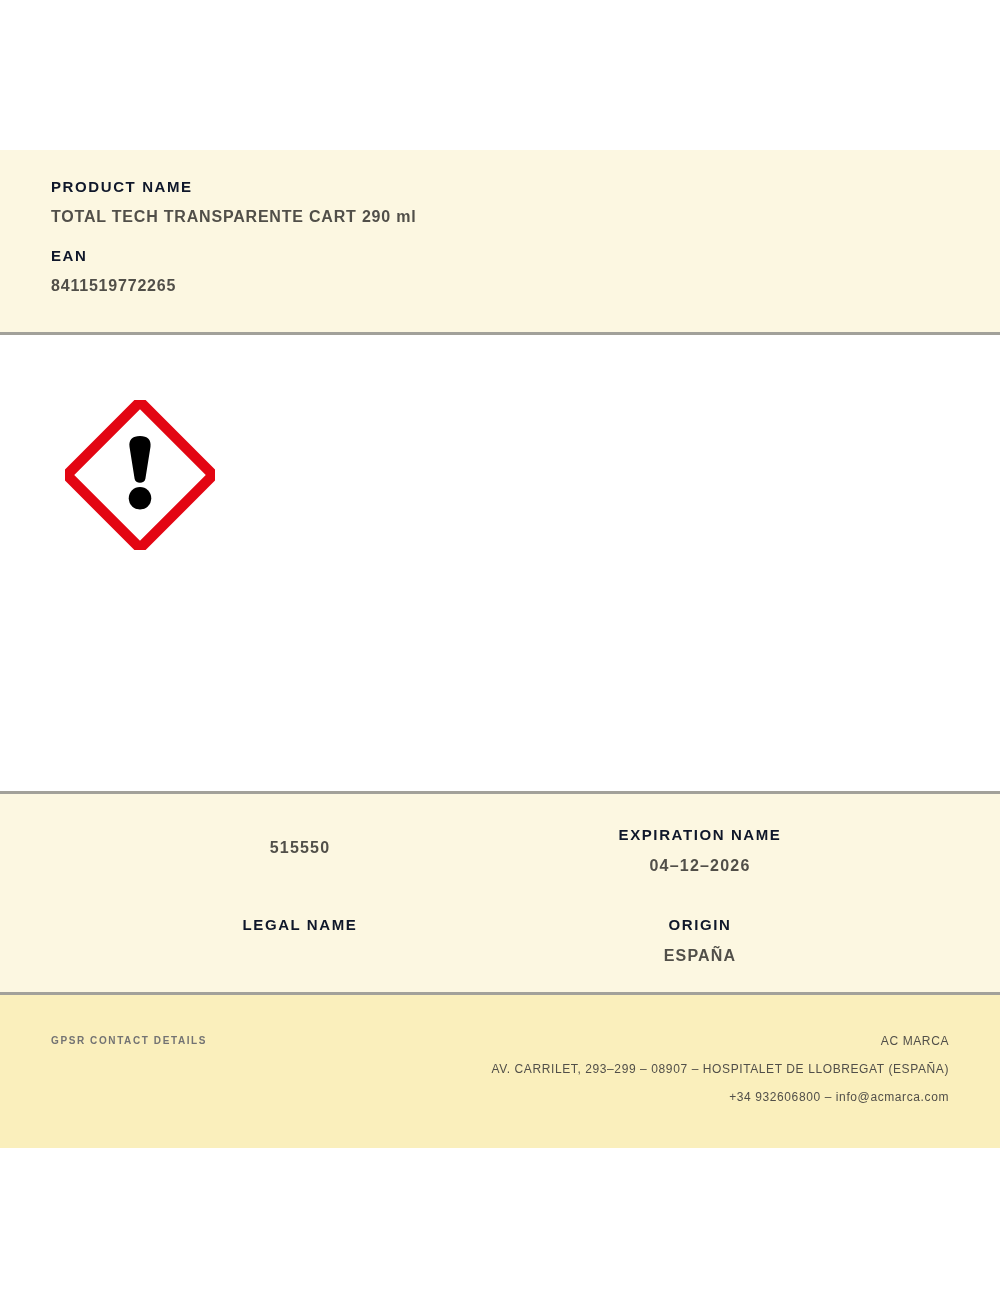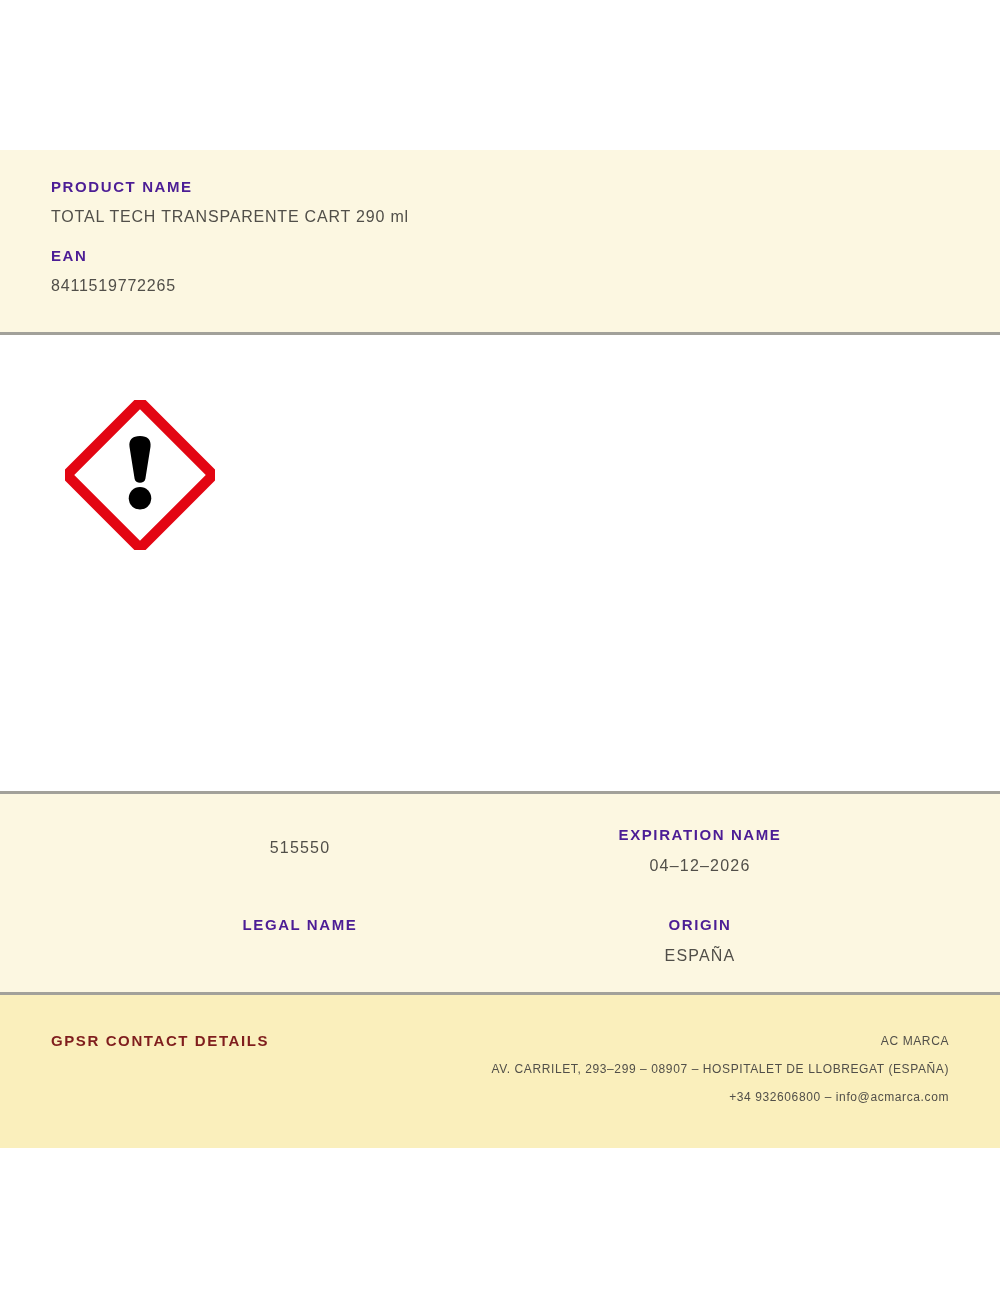--- a/index.html
+++ b/index.html
@@ -18,26 +18,26 @@
     top: 150px; left: 0; right: 0;
     height: 185px;
     background: #FCF7E1;
     border-bottom: 3px solid #A2A19A;
     padding: 28px 51px 0 51px;
   }
   .field-label {
     font-size: 15px;
     font-weight: bold;
     letter-spacing: 1.6px;
-    color: #4c1d95;
+    color: #0f172a;
     line-height: 18px;
   }
   .field-value {
     font-size: 16px;
-    font-weight: normal;
+    font-weight: bold;
     letter-spacing: 0.8px;
     color: #514F49;
     line-height: 20px;
     margin-top: 11px;
   }
   .field-gap { margin-top: 20px; }
 
   
   .pictogram {
     position: absolute;
@@ -71,24 +71,24 @@
     background: #FAEFBC;
     border-top: 3px solid #A2A19A;
     padding: 37px 51px 0 51px;
   }
   .contact-row {
     display: flex;
     justify-content: space-between;
     align-items: flex-start;
   }
   .contact-title {
-    font-size: 15px;
+    font-size: 10px;
     font-weight: bold;
     letter-spacing: 1.6px;
-    color: #7f1d1d;
+    color: #737373;
     line-height: 18px;
     white-space: nowrap;
   }
   .contact-lines {
     text-align: right;
     font-size: 12px;
     letter-spacing: 0.6px;
     color: #514F49;
     line-height: 28px;
     margin-top: -5px;

